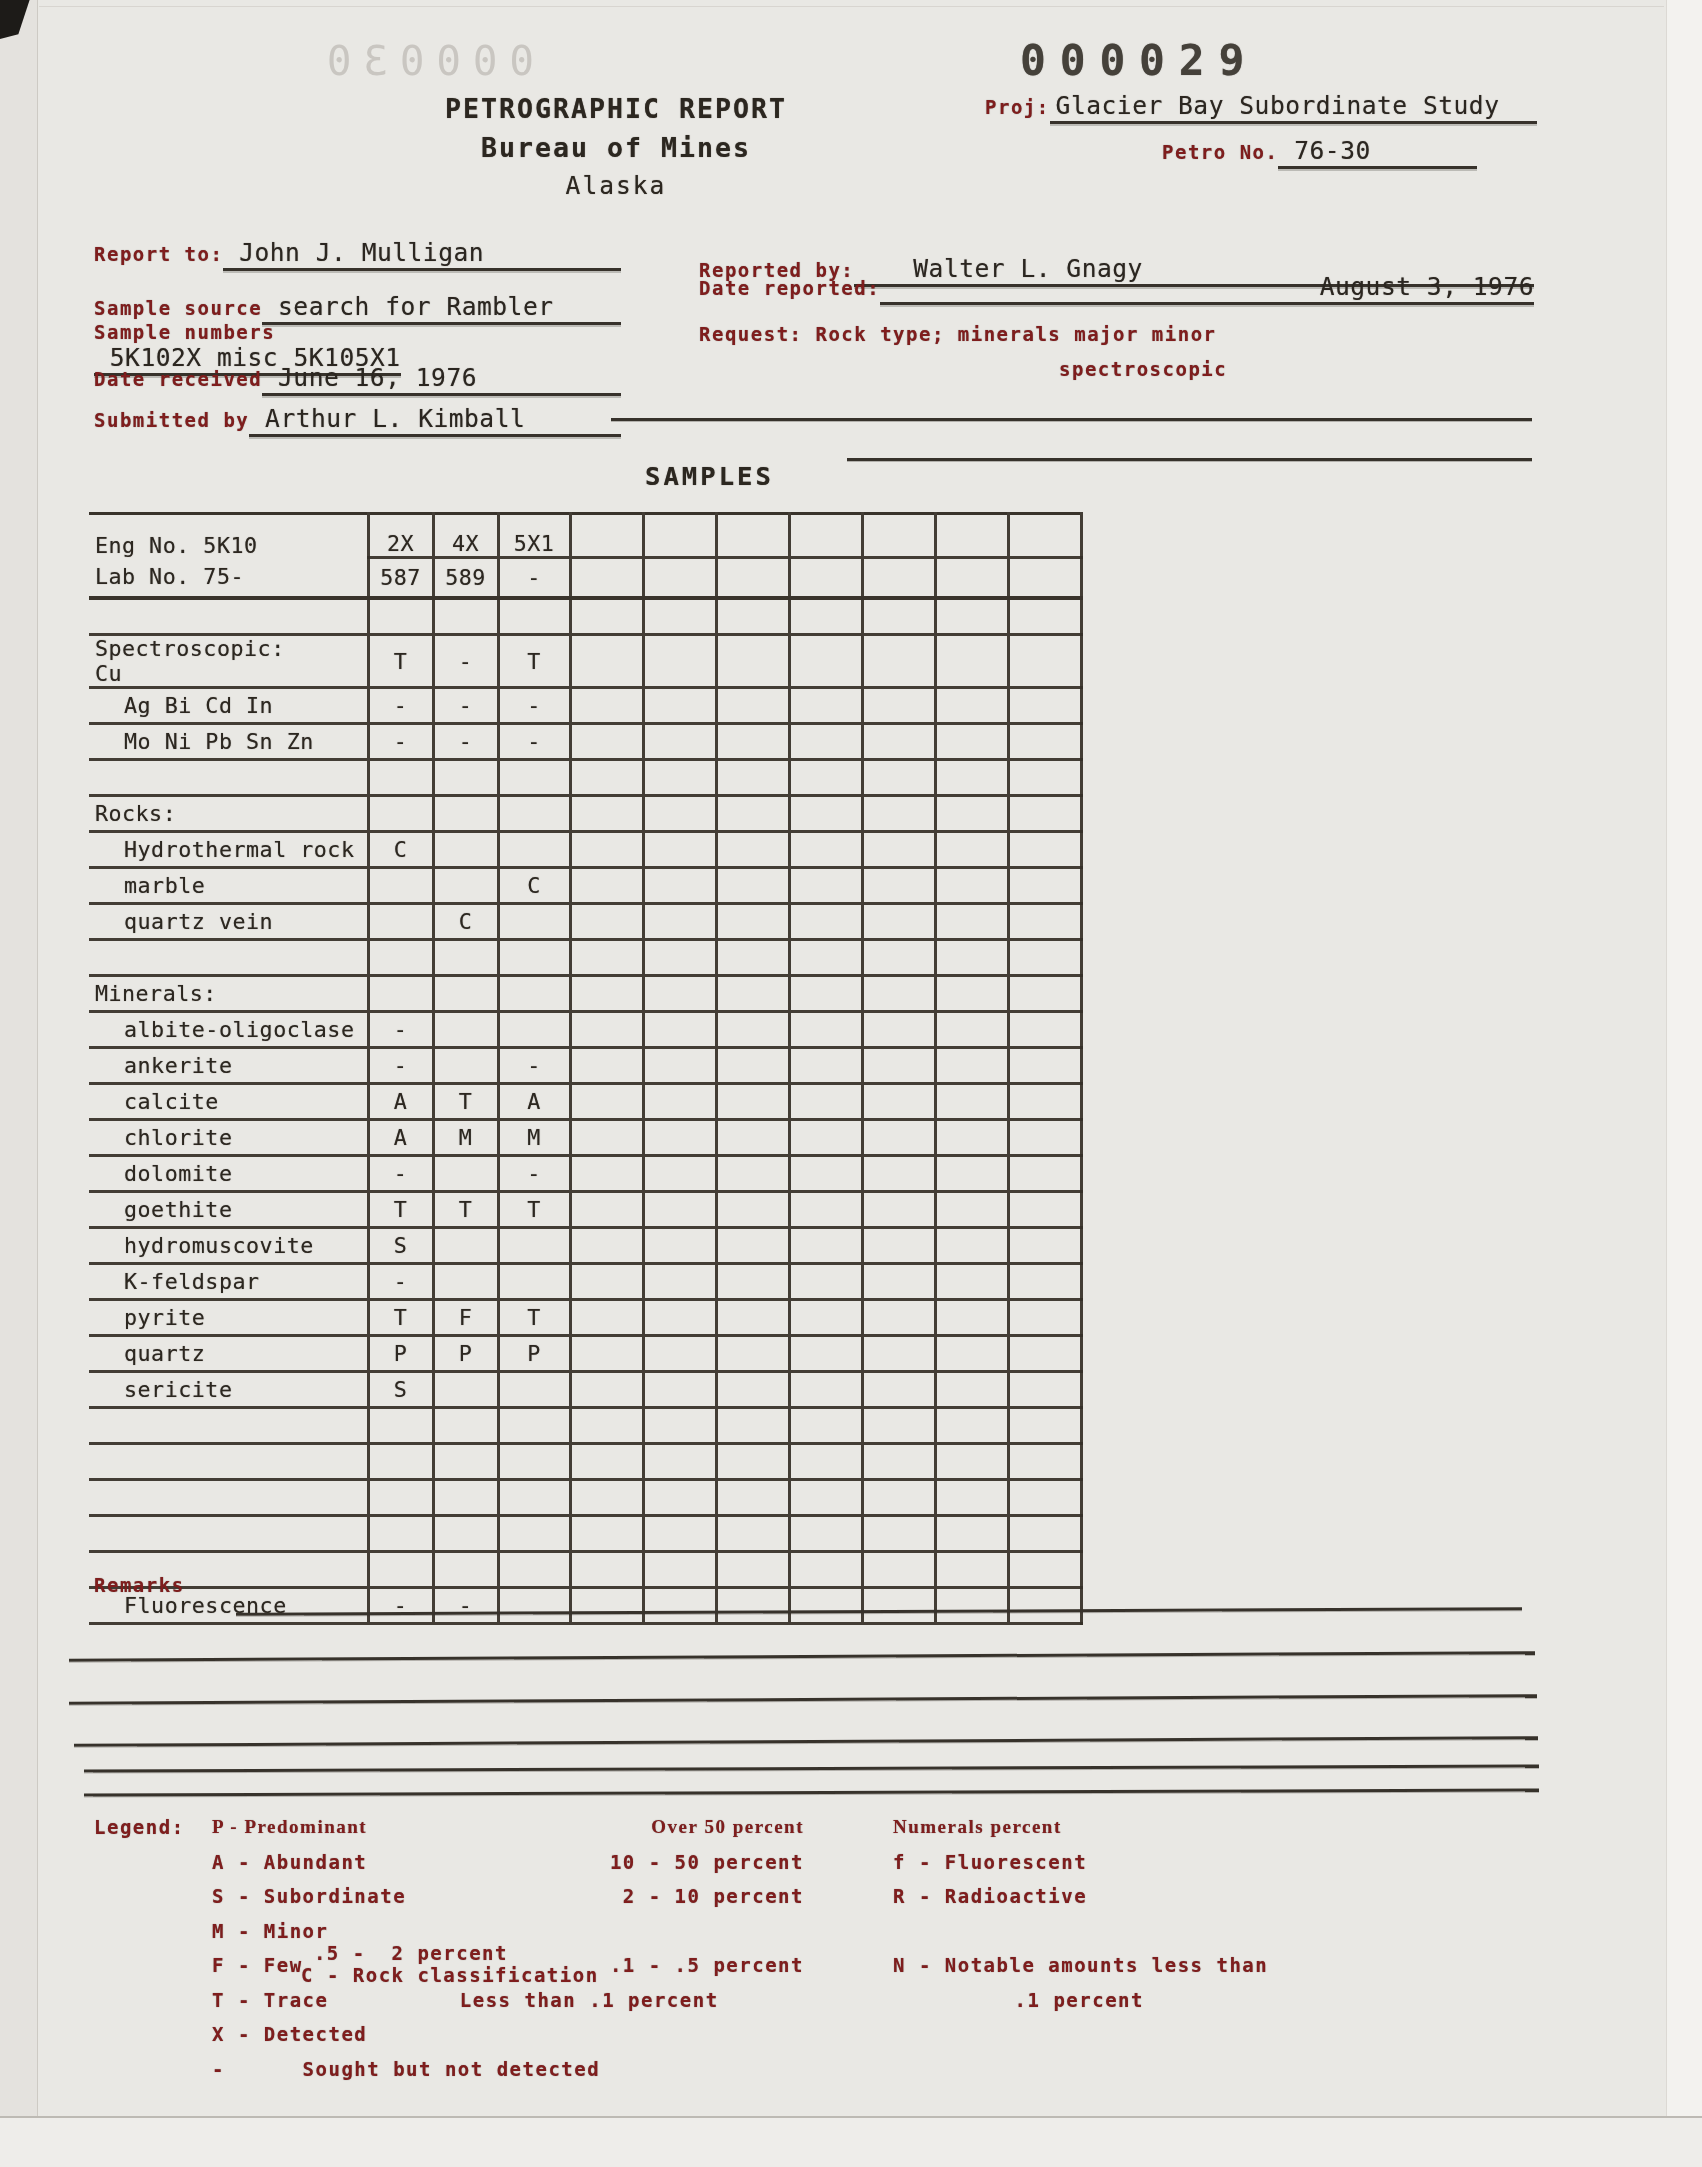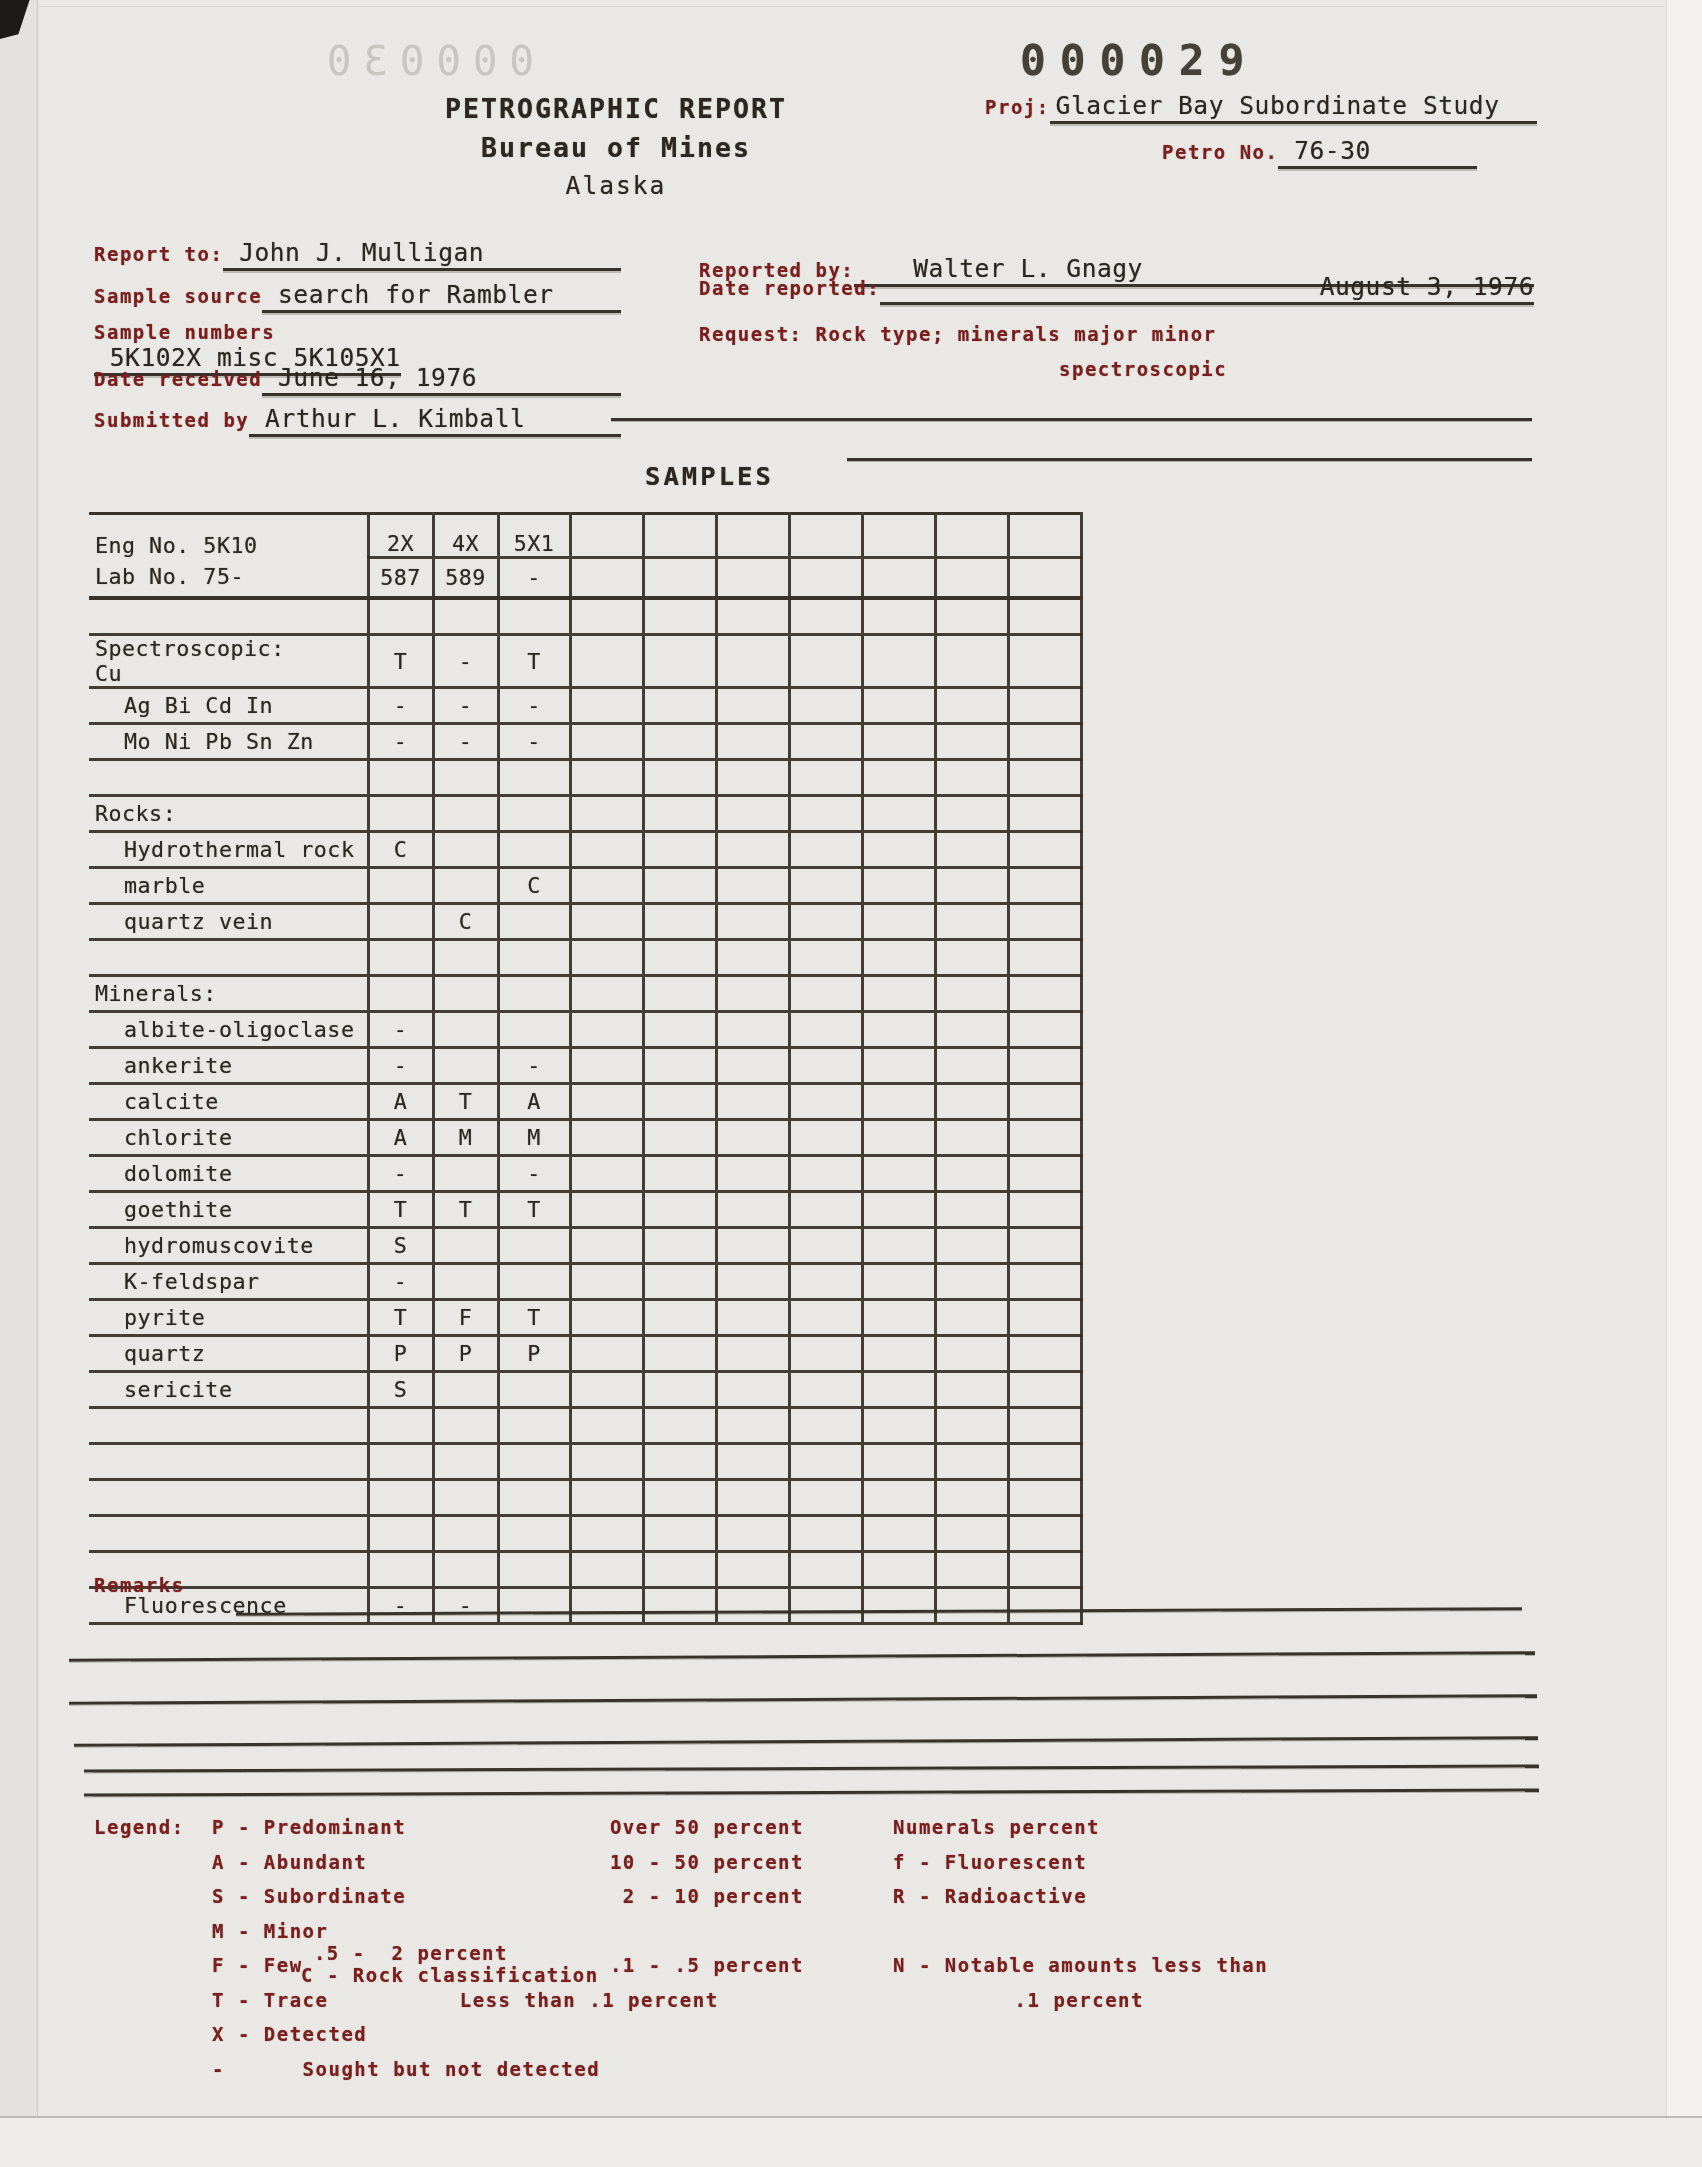--- a/index.html
+++ b/index.html
@@ -77,21 +77,21 @@
   <div class="fieldrow" style="left:1162px;top:136px;width:315px;">
     <span class="tw-b">Petro No.</span>
     <span class="f-val tw">76-30</span>
   </div>
 
   <div id="left-fields">
       <div class="fieldrow" style="left: 94px; top: 238px; width: 527px;">
         <span class="tw-b">Report to:</span>
         <span class="f-val tw">John J. Mulligan</span>
       </div>
-      <div class="fieldrow" style="left: 94px; top: 280px; width: 527px;">
+      <div class="fieldrow" style="left: 94px; top: 292px; width: 527px;">
         <span class="tw-b">Sample source</span>
         <span class="f-val tw">search for Rambler</span>
       </div>
       <div class="fieldrow" style="left: 94px; top: 321px; width: 527px; flex-direction: column;">
         <span class="tw-b">Sample numbers</span>
         <span class="f-val tw">5K102X misc 5K105X1</span>
       </div>
       <div class="fieldrow" style="left: 94px; top: 363px; width: 527px;">
         <span class="tw-b">Date received</span>
         <span class="f-val tw">June 16, 1976</span>
@@ -530,21 +530,21 @@
   <div class="rule" style="left:236px;top:1610px;width:1286px;transform:rotate(-0.25deg);"></div>
   <div class="rule" style="left:69px;top:1655px;width:1466px;transform:rotate(-0.3deg);"></div>
   <div class="rule" style="left:69px;top:1698px;width:1468px;transform:rotate(-0.3deg);"></div>
   <div class="rule" style="left:74px;top:1740px;width:1464px;transform:rotate(-0.3deg);"></div>
 
   <div class="rule" style="left:84px;top:1767px;width:1455px;transform:rotate(-0.2deg);"></div>
   <div class="rule" style="left:84px;top:1791px;width:1455px;transform:rotate(-0.2deg);"></div>
 
   <div class="abs tw-b" style="left:94px;top:1816px;">Legend:</div>
   <div id="legend-rows">
-      <div class="lg-row" style="left: 212px; top: 1816px; width: 1330px;">
+      <div class="lg-row" style="left: 212px; top: 1816px; width: 1330px; font-family: Liberation Serif, serif;">
         <span class="tw-b lg-key">P - Predominant</span>
         <span class="tw-b lg-range">Over 50 percent</span>
         <span class="tw-b lg-right" style="padding-left: 89px;">Numerals percent</span>
       </div>
       <div class="lg-row" style="left: 212px; top: 1851px; width: 1330px;">
         <span class="tw-b lg-key">A - Abundant</span>
         <span class="tw-b lg-range">10 - 50 percent</span>
         <span class="tw-b lg-right" style="padding-left: 89px;">f - Fluorescent</span>
       </div>
       <div class="lg-row" style="left: 212px; top: 1885px; width: 1330px;">

